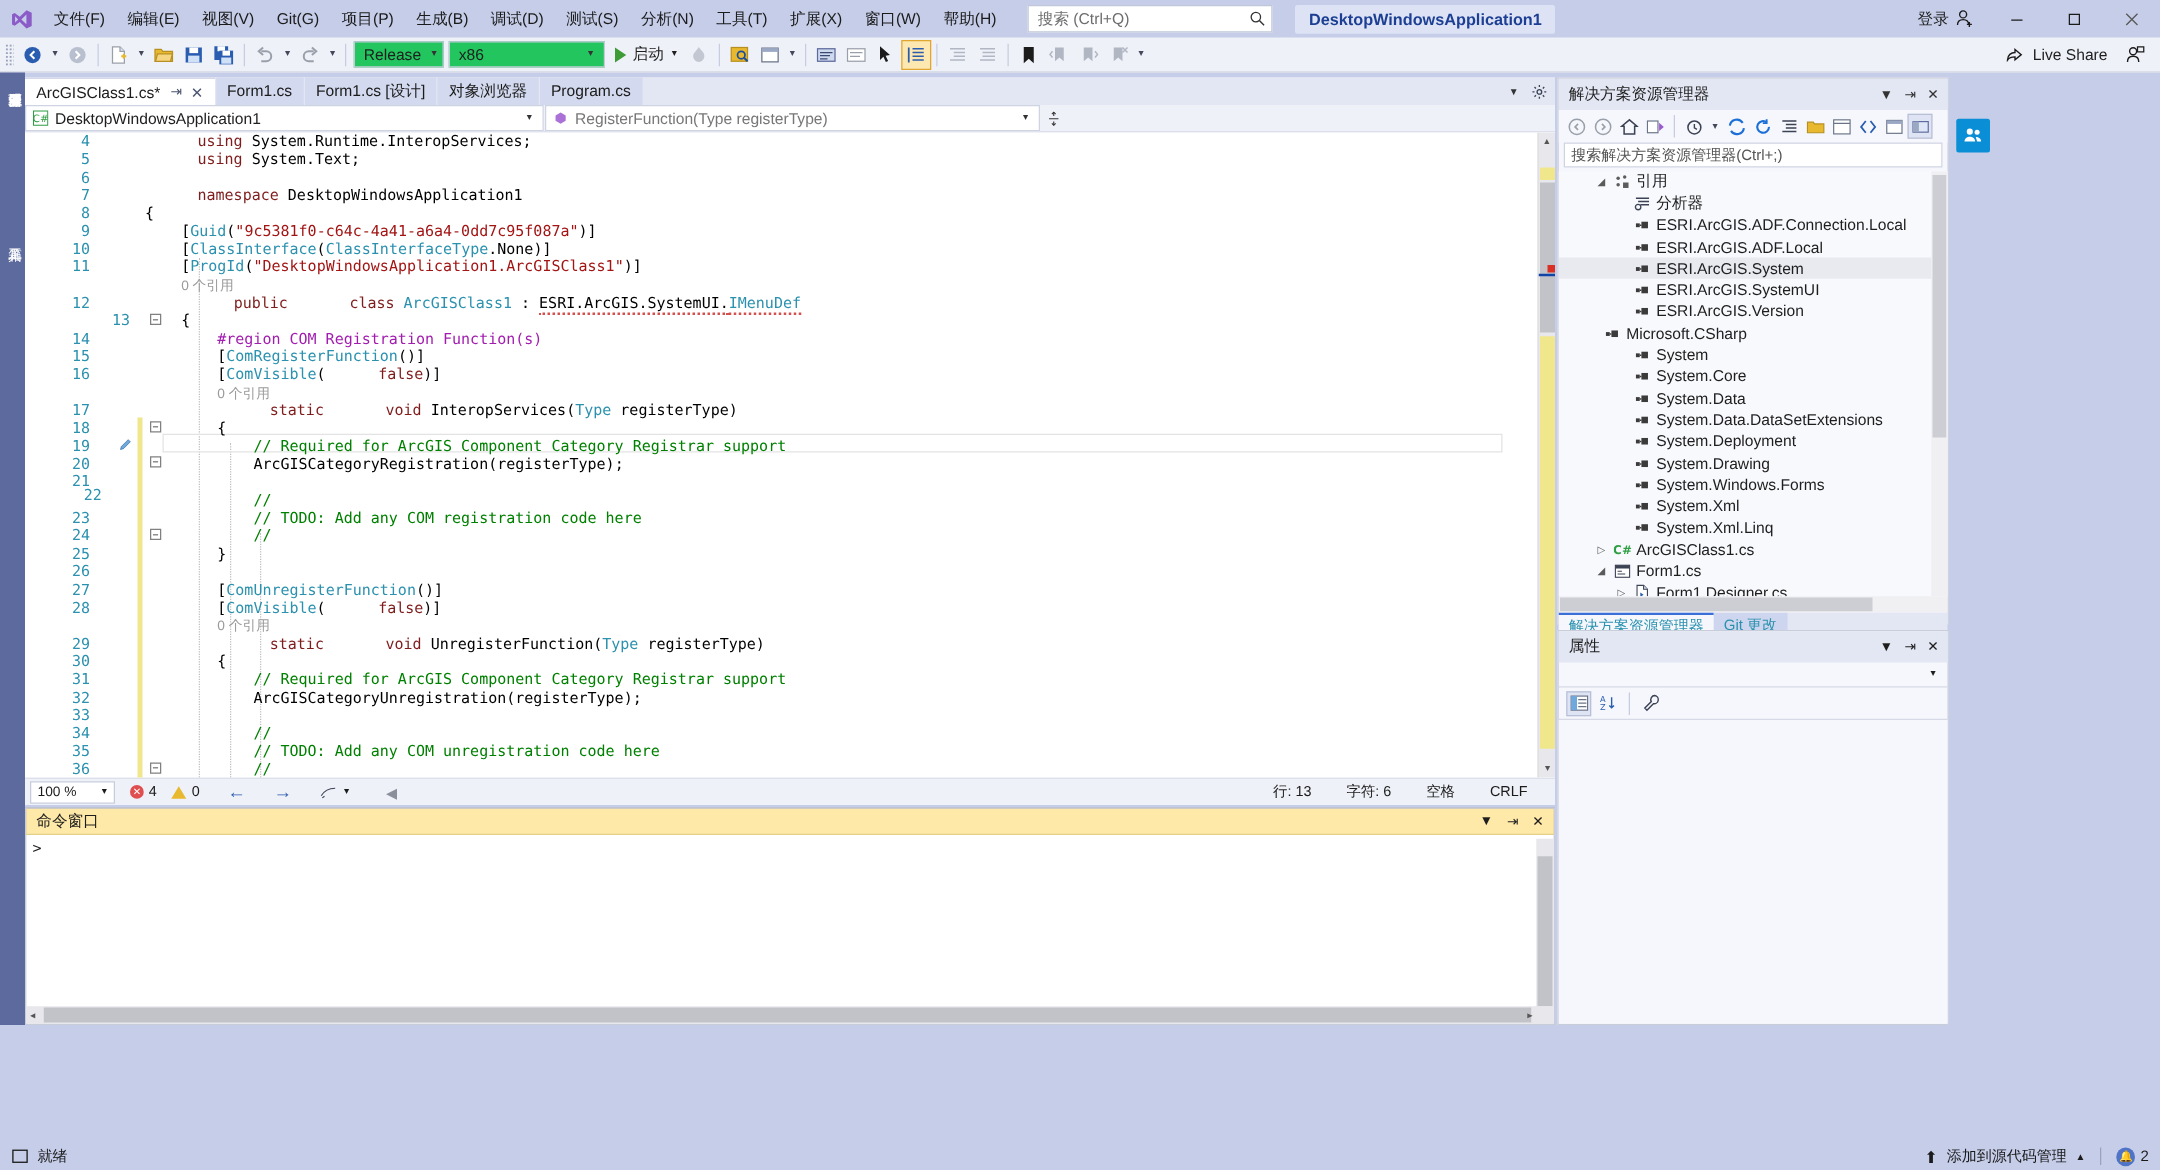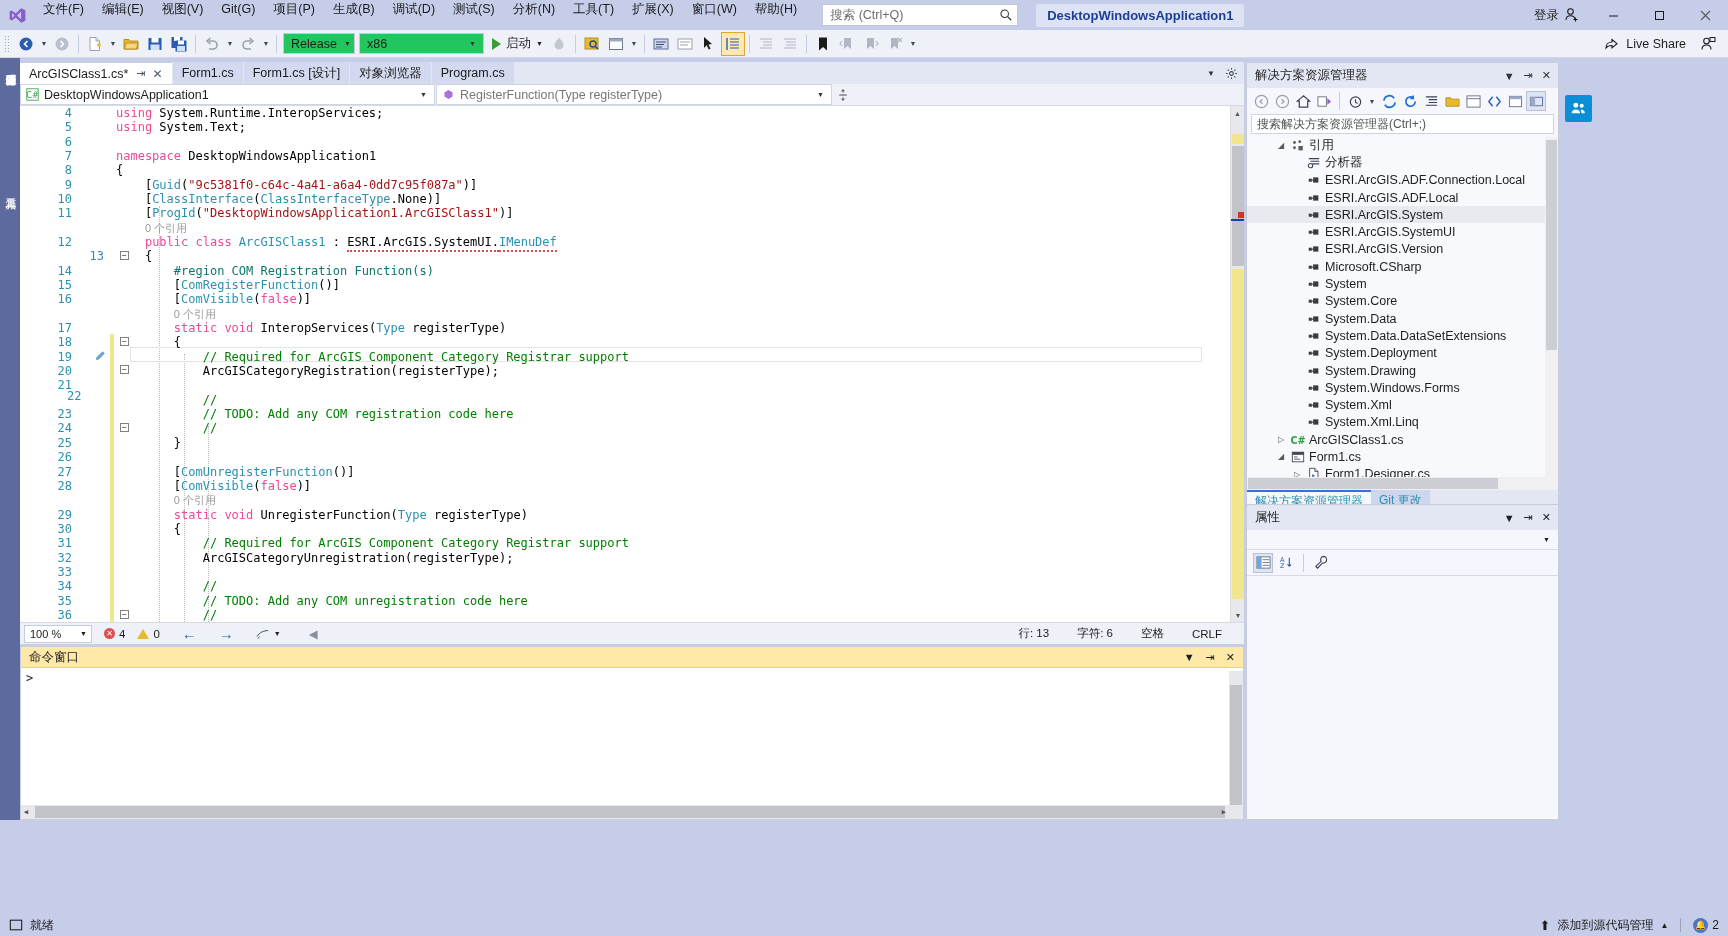--- a/index.html
+++ b/index.html
@@ -15,21 +15,21 @@
 
   
   .titlebar {
     position: absolute; top: 0; left: 0; width: 1728px; height: 30px;
     background: #c5cde8; display: flex; align-items: center;
   }
   .vs-logo {
     width: 34px; height: 30px; display: flex; align-items: center; justify-content: center;
   }
   .vs-logo svg { width: 17px; height: 17px; }
-  .menu { display: flex; align-items: flex-end; height: 18px; }
+  .menu { display: flex; align-items: center; height: 18px; }
   .menu-item {
     padding: 0 9px; height: 30px; line-height: 30px; font-size: 12.5px;
     color: #1b1b1b; cursor: default; white-space: nowrap;
   }
   .search-box {
     margin-left: 16px; width: 196px; height: 22px; background: #fff;
     border: 1px solid #c0c7d8; display: flex; align-items: center;
     padding: 0 4px 0 7px; position: relative;
   }
   .search-box .ph { color: #6d6d6d; font-size: 12.5px; flex: 1; }
@@ -115,25 +115,25 @@
     position: relative; height: 516px; background: #fff; display:flex; overflow: hidden;
   }
   .code-scroll { flex:1; position: relative; overflow: hidden; }
   .codeline { height: 14.34px; line-height: 14.34px; font-family: "DejaVu Sans Mono", monospace; font-size: 12px; white-space: pre; }
   .gut-num { position:absolute; left:0; width: 52px; text-align: right; color: #2b91af; font-family:"DejaVu Sans Mono", monospace; font-size:12px; }
   .codebody { position:absolute; left: 96px; top:0; }
   .chgbar { position:absolute; left: 90px; width: 4px; background: #f0e68c; }
   .fold { position:absolute; left: 100px; width: 9px; height:9px; border:1px solid #808080; background:#fff;
           font-size:8px; line-height:7px; text-align:center; color:#333; font-family:"DejaVu Sans Mono",monospace;}
   .guide { position:absolute; width:1px; border-left:1px dotted #bfbfbf; }
-  .k  { color:#ec4899; }      
+  .k  { color:#7f1d1d;margin-left:42px; }      
   .t  { color:#2b91af; }      
   .s  { color:#a31515; }      
   .cm { color:#008000; }      
-  .pp { color:#0f766e; }      
+  .pp { color:#a21caf; }      
   .nm { color:#000; }
   .ref-lens { color:#9a9a9a; font-size:11px; font-family:"Liberation Sans",sans-serif; }
   .squiggle { border-bottom: 2px dotted #d4504e; padding-bottom:1px;}
   .cur-line-box { position:absolute; left:110px; right:28px; height:15px; border:1px solid #e3e3e3; }
 
   .vscroll {
     width: 14px; background: #e8e8ec; position: relative; border-left:1px solid #ddd;
   }
   .vs-up, .vs-dn { height:14px; display:flex;align-items:center;justify-content:center;font-size:7px;color:#555;}
   .vs-thumb { position:absolute; left:1px; width:12px; background:#c2c3c9; }
@@ -848,21 +848,21 @@
             <span class="exp"></span>
             <span class="ic">
               <svg width="14" height="14" viewBox="0 0 16 16">
                 <rect x="2" y="6.5" width="3.5" height="3.5" fill="#3b3b3b"></rect>
                 <rect x="7" y="5" width="6" height="6" fill="#3b3b3b"></rect>
                 <path d="M5.5 8.2h1.5" stroke="#3b3b3b" stroke-width="1.3"></path>
               </svg>
             </span>
             <span class="lbl">ESRI.ArcGIS.Version</span>
           </div>
-          <div class="se-row" style="padding-left: 42px;">
+          <div class="se-row" style="padding-left: 18px;">
             <span class="exp"></span>
             <span class="ic">
               <svg width="14" height="14" viewBox="0 0 16 16">
                 <rect x="2" y="6.5" width="3.5" height="3.5" fill="#3b3b3b"></rect>
                 <rect x="7" y="5" width="6" height="6" fill="#3b3b3b"></rect>
                 <path d="M5.5 8.2h1.5" stroke="#3b3b3b" stroke-width="1.3"></path>
               </svg>
             </span>
             <span class="lbl">Microsoft.CSharp</span>
           </div>

